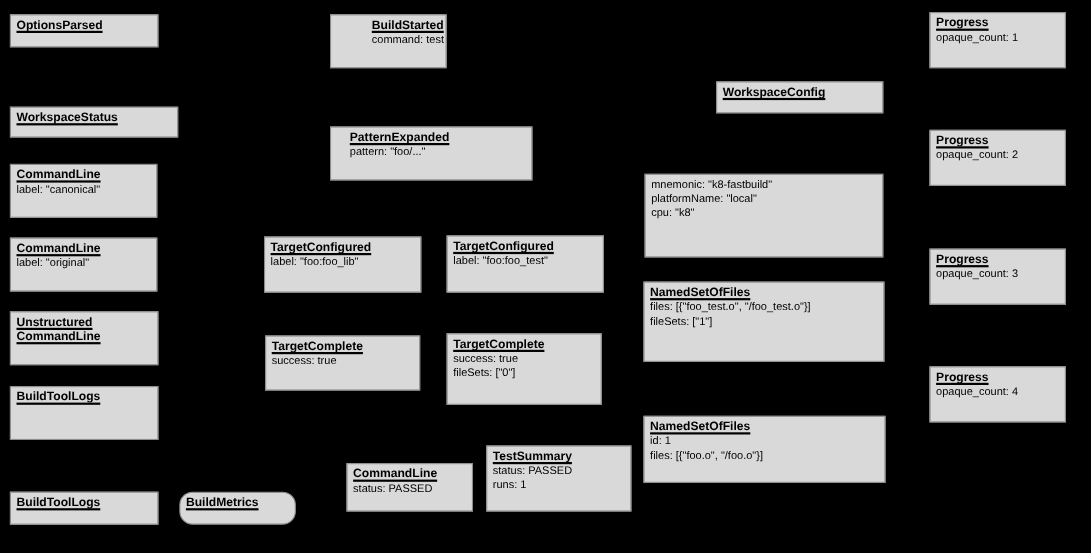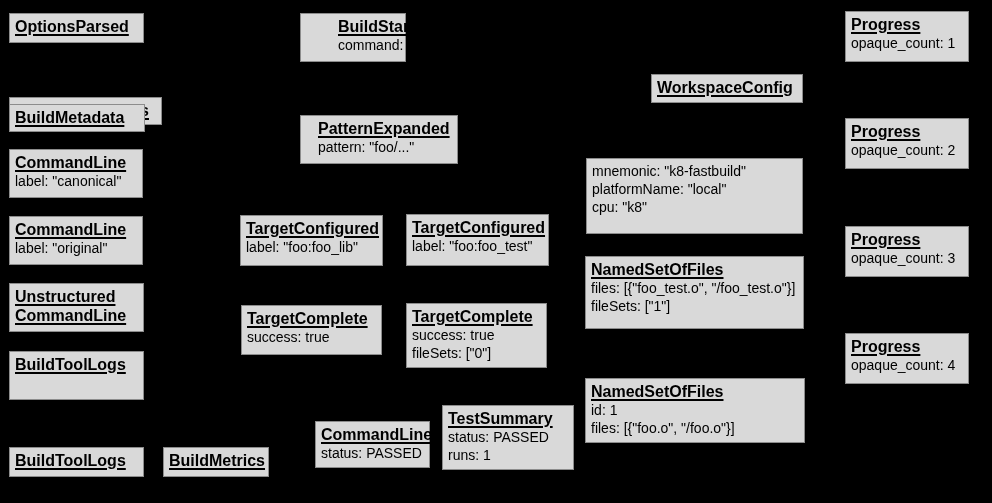--- a/index.html
+++ b/index.html
@@ -17,50 +17,46 @@
     position: absolute;
     box-sizing: border-box;
     background: var(--node-fill, #d9d9d9);
     border: 1.5px solid var(--node-border, #8c8c8c);
     padding: 3px 5px 4px 5px;
     color: var(--node-text, #000);
     overflow: visible;
   }
   .node-title {
     font-weight: bold;
-    font-size: 16px;
+    font-size: 11px;
     line-height: 1.2;
     text-decoration: underline;
     text-decoration-thickness: 2px;
     text-underline-offset: 2px;
     white-space: pre;
   }
   .node-body {
     margin-top: 1px;
   }
   .node-field {
-    font-size: 14px;
+    font-size: 10px;
     line-height: 1.27;
     white-space: pre;
   }
 </style>
 </head>
 <body>
 
 <div id="canvas" style="width: 992px; height: 503px;">
     <div class="node" style="left: 9px; top: 13px; width: 135px; min-height: 30px;">
     <div class="node-title">OptionsParsed</div>
 
   </div>
     <div class="node" style="left: 9px; top: 58px; width: 153px; min-height: 28px; margin-top: 39px;">
     <div class="node-title">WorkspaceStatus</div>
-
-  </div>
-    <div class="node" style="left: 9px; top: 104px; width: 136px; min-height: 28px;">
-    <div class="node-title">BuildMetadata</div>
 
   </div>
     <div class="node" style="left: 9px; top: 149px; width: 134px; min-height: 49px;">
     <div class="node-title">CommandLine</div>
     <div class="node-body">
         <div class="node-field">label: "canonical"</div>
       </div>
   </div>
     <div class="node" style="left: 9px; top: 216px; width: 134px; min-height: 49px;">
     <div class="node-title">CommandLine</div>
@@ -73,31 +69,31 @@
 CommandLine</div>
 
   </div>
     <div class="node" style="left: 9px; top: 351px; width: 135px; min-height: 49px;">
     <div class="node-title">BuildToolLogs</div>
   </div>
     <div class="node" style="left: 9px; top: 447px; width: 135px; min-height: 30px;">
     <div class="node-title">BuildToolLogs</div>
 
   </div>
-    <div class="node" style="left: 163px; top: 447px; width: 106px; min-height: 30px;">
+    <div class="node" style="left: 163px; top: 447px; width: 106px; min-height: 30px; border-radius: 12px;">
     <div class="node-title">BuildMetrics</div>
 
   </div>
     <div class="node" style="left: 300px; top: 13px; width: 106px; min-height: 49px; padding-left: 37px;">
     <div class="node-title">BuildStarted</div>
     <div class="node-body">
         <div class="node-field">command: test</div>
       </div>
   </div>
-    <div class="node" style="left: 300px; top: 115px; width: 158px; min-height: 49px; padding-left: 17px;">
+    <div class="node" style="left: 300px; top: 115px; width: 184px; min-height: 49px; padding-left: 17px;">
     <div class="node-title">PatternExpanded</div>
     <div class="node-body">
         <div class="node-field">pattern: "foo/..."</div>
       </div>
   </div>
     <div class="node" style="left: 240px; top: 215px; width: 143px; min-height: 51px;">
     <div class="node-title">TargetConfigured</div>
     <div class="node-body">
         <div class="node-field">label: "foo:foo_lib"</div>
       </div>

